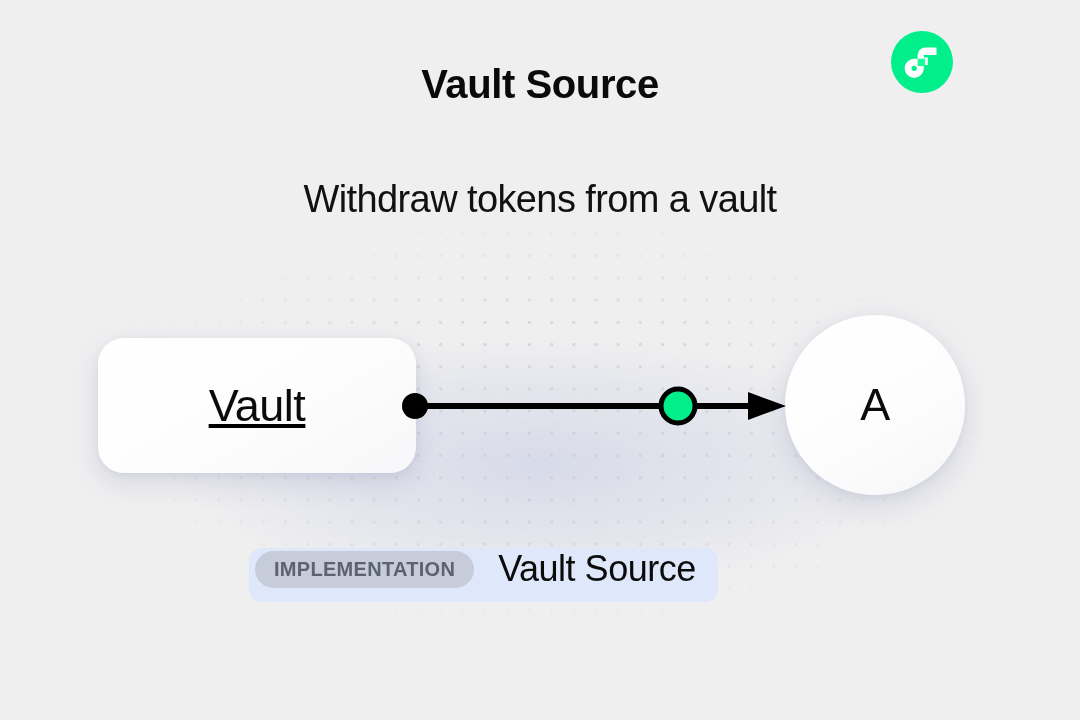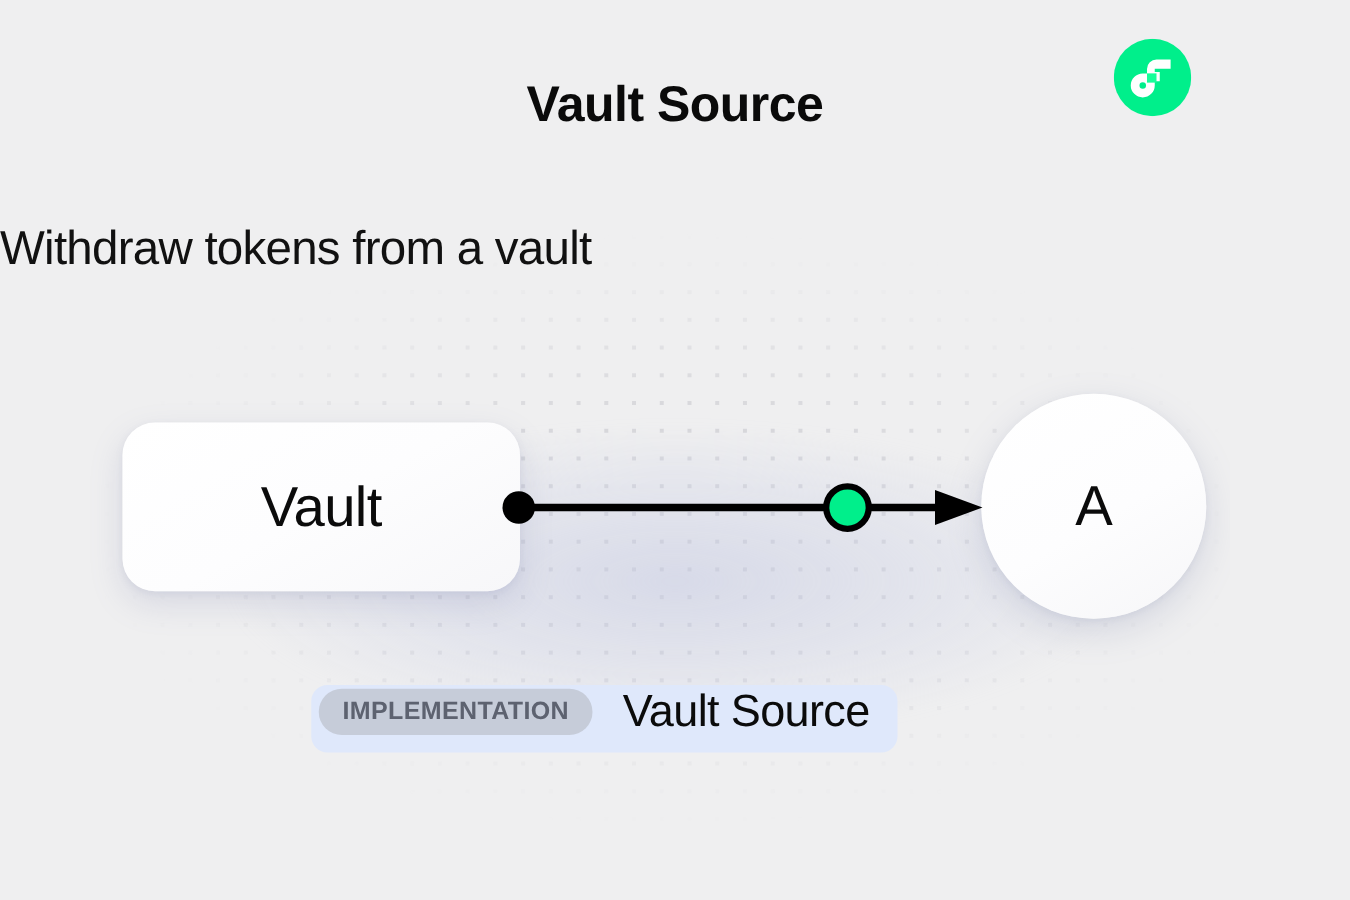--- a/index.html
+++ b/index.html
@@ -72,21 +72,21 @@
     font-size: 40px;
     font-weight: bold;
     color: #0a0a0a;
     letter-spacing: -0.4px;
   }
   .page-subtitle {
     position: absolute;
     left: 0;
     top: 178px;
     width: 1080px;
-    text-align: left;
+    text-align: center;
     font-size: 38px;
     font-weight: 400;
     color: #111111;
     letter-spacing: -0.6px;
   }
 
   
   .brand-logo {
     position: absolute;
     right: 31px;
@@ -102,20 +102,21 @@
     top: 338px;
     width: 318px;
     height: 135px;
     background: linear-gradient(150deg, #ffffff 0%, #fdfdfe 50%, #f7f7f9 100%);
     border-radius: 26px;
     box-shadow: 0 10px 26px rgba(120,126,168,0.20),
                 0 2px 6px rgba(120,126,168,0.10);
     display: flex;
     align-items: center;
     justify-content: center;
+    text-decoration: underline;
   }
   .node-vault-label {
     font-size: 45px;
     color: #0b0b0b;
     letter-spacing: -0.5px;
   }
 
   .node-a {
     position: absolute;
     left: 785px;

